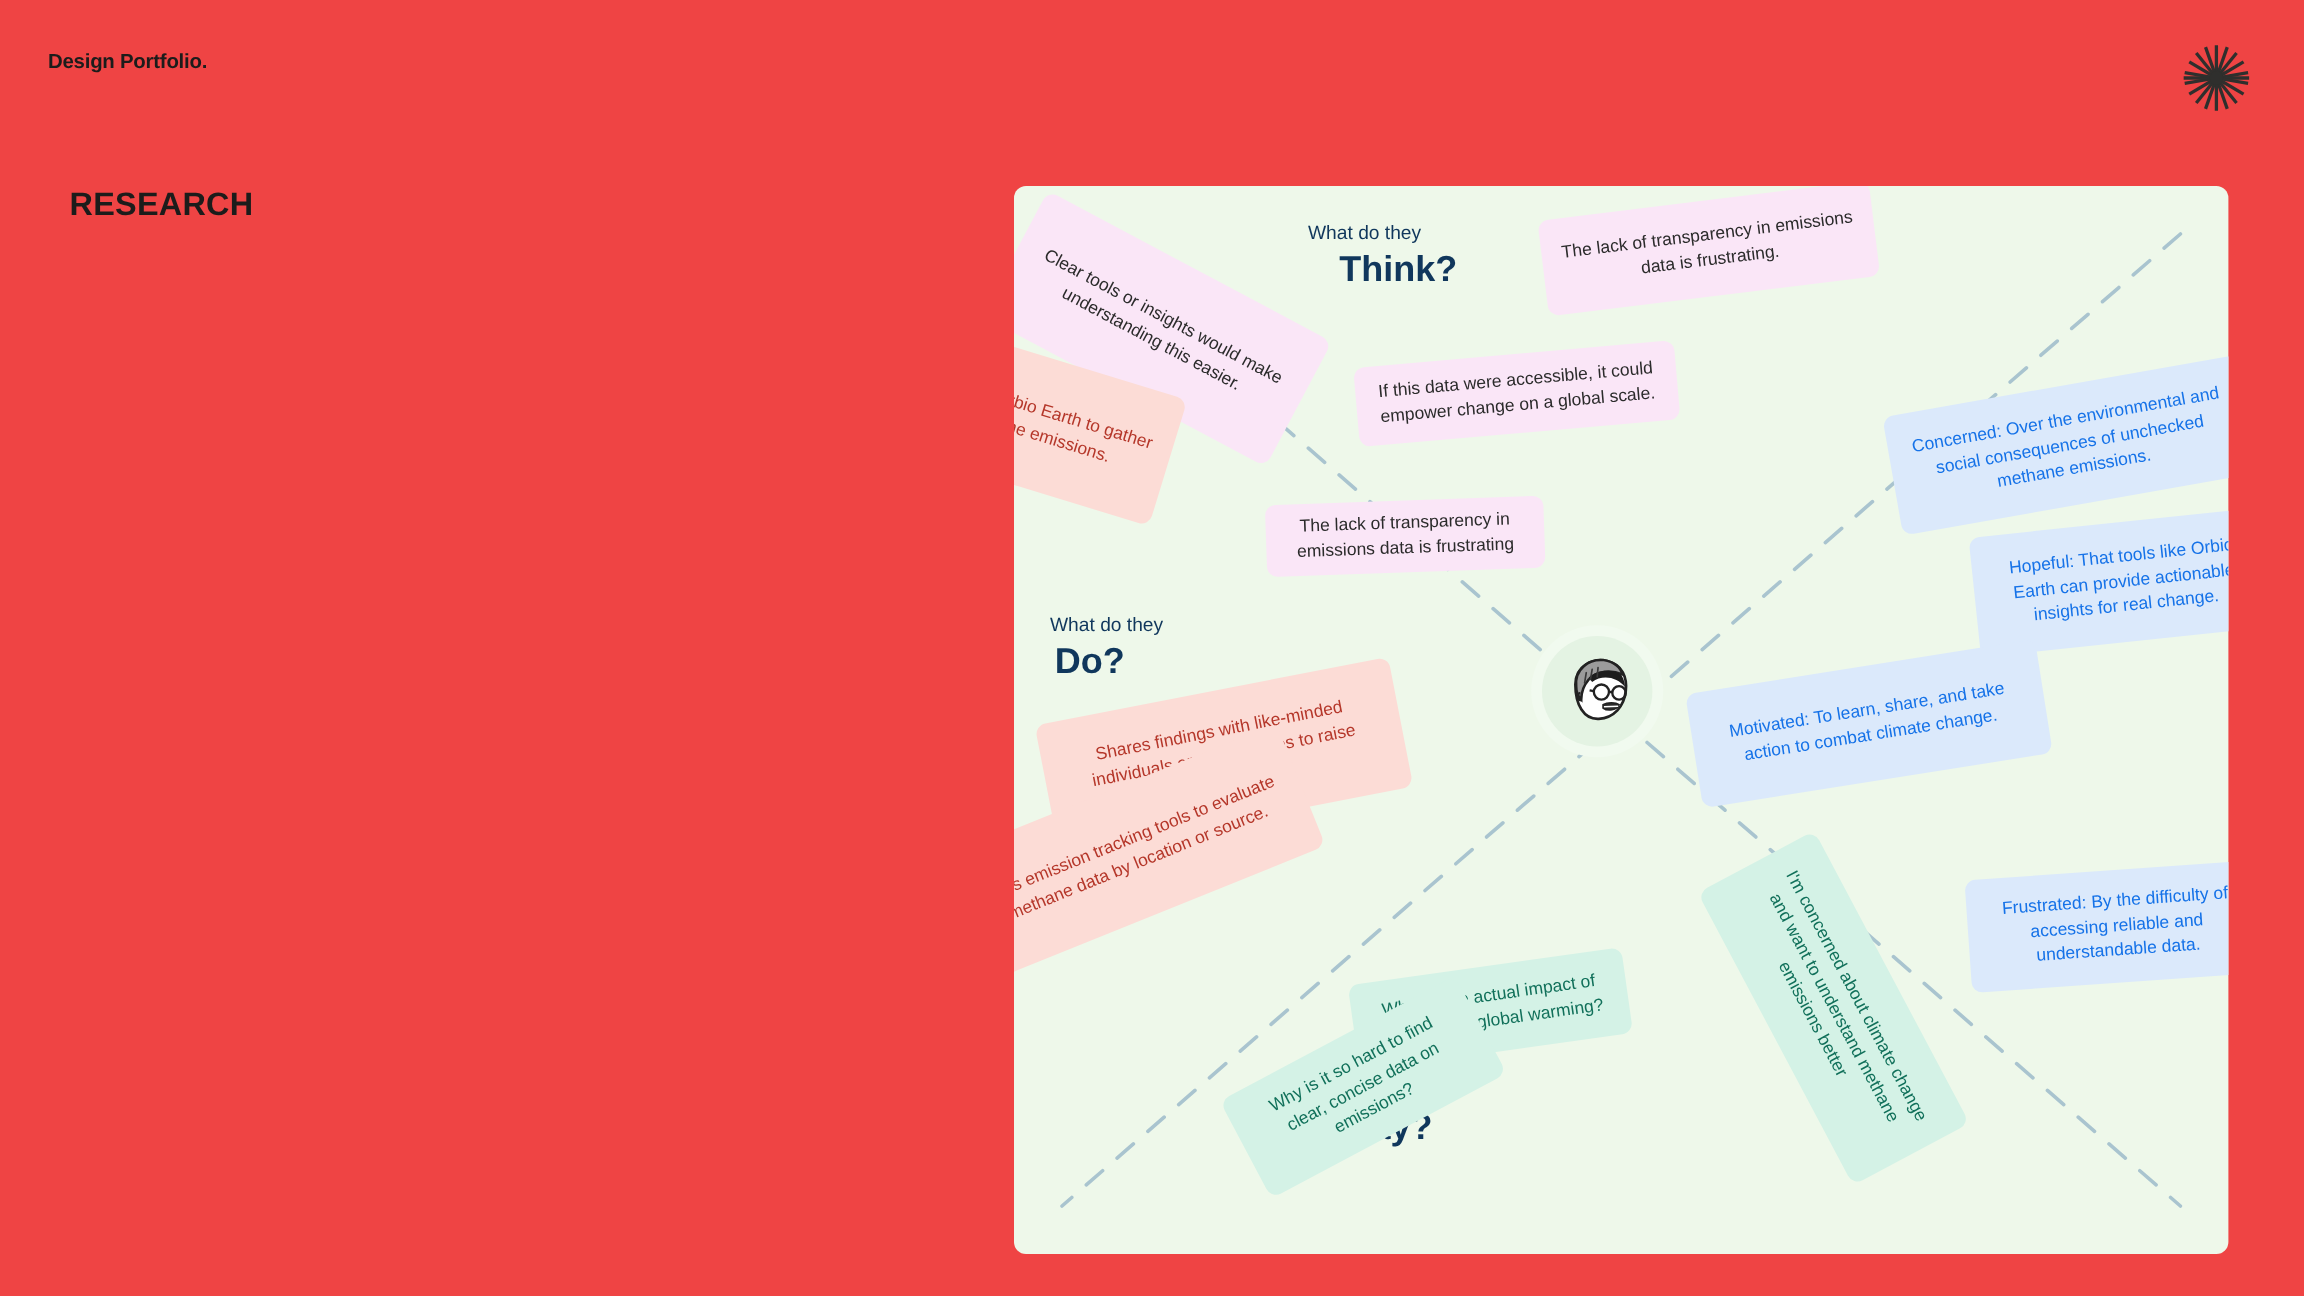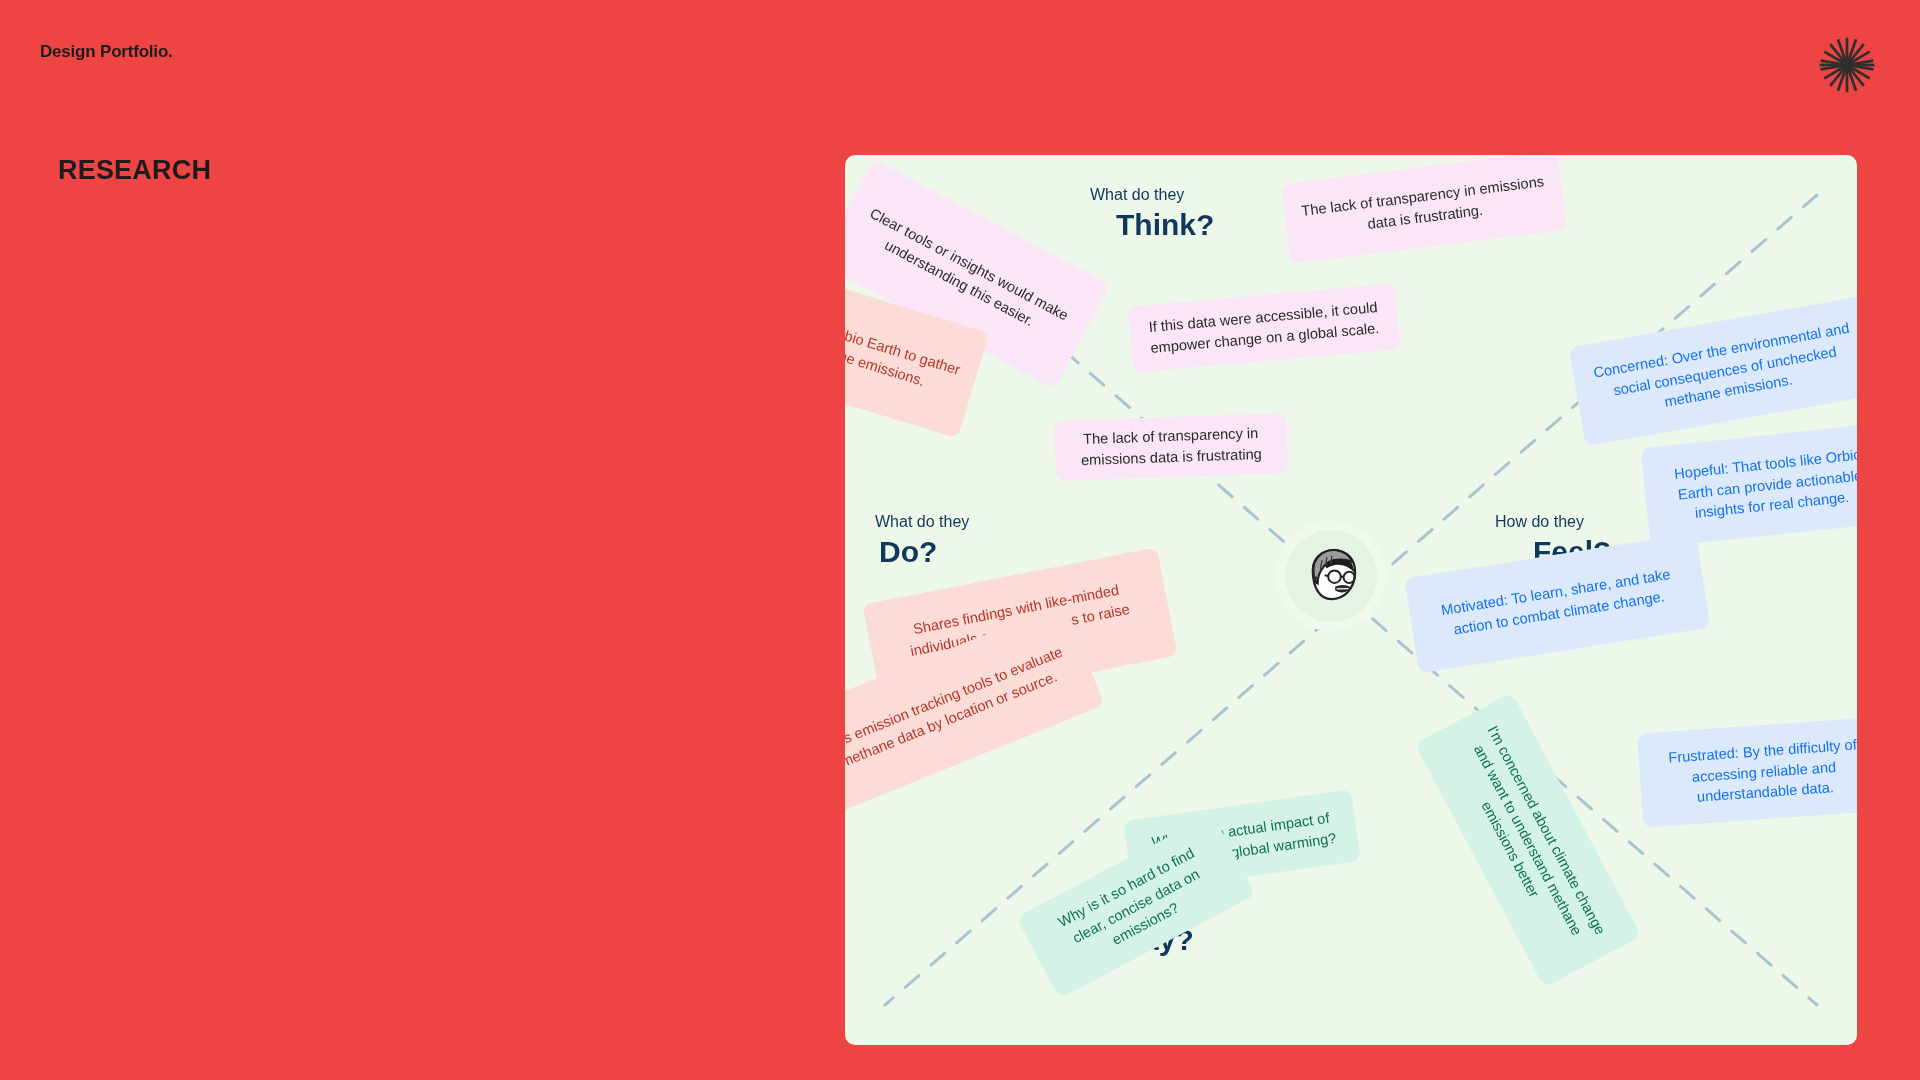--- a/index.html
+++ b/index.html
@@ -125,24 +125,20 @@
 
     <svg class="diag" viewBox="0 0 1012 890" preserveAspectRatio="none">
       <line x1="40" y1="40" x2="972" y2="850" stroke="#a9c4cf" stroke-width="3" stroke-dasharray="18 16" stroke-linecap="round"></line>
       <line x1="972" y1="40" x2="40" y2="850" stroke="#a9c4cf" stroke-width="3" stroke-dasharray="18 16" stroke-linecap="round"></line>
     </svg>
 
     <div class="quad-title q-think">
       <div class="l1">What do they</div>
       <div class="l2">Think?</div>
     </div>
-    <div class="quad-title q-feel">
-      <div class="l1">How do they</div>
-      <div class="l2">Feel?</div>
-    </div>
     <div class="quad-title q-do">
       <div class="l1">What do they</div>
       <div class="l2">Do?</div>
     </div>
     <div class="quad-title q-say">
       <div class="l1">What do they</div>
       <div class="l2">Say?</div>
     </div>
 
     <div class="note pink" style="left:-15px; top:60px; width:268px; height:118px; transform:rotate(28deg);">Clear tools or insights would make understanding this easier.</div>

